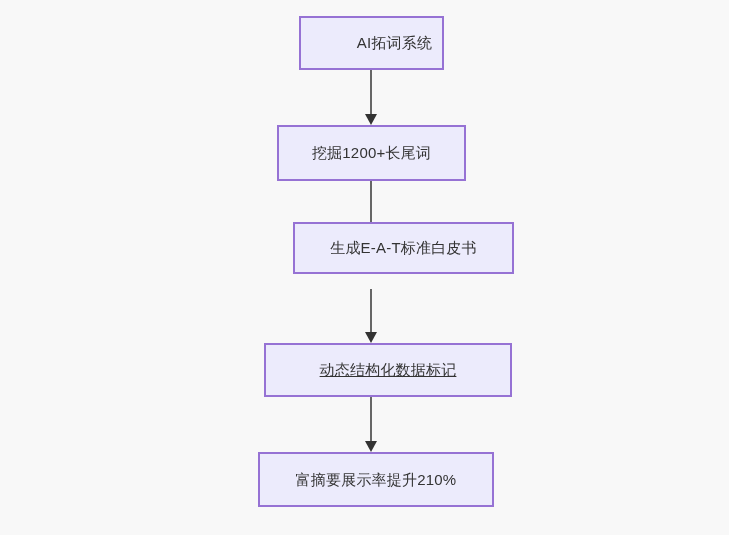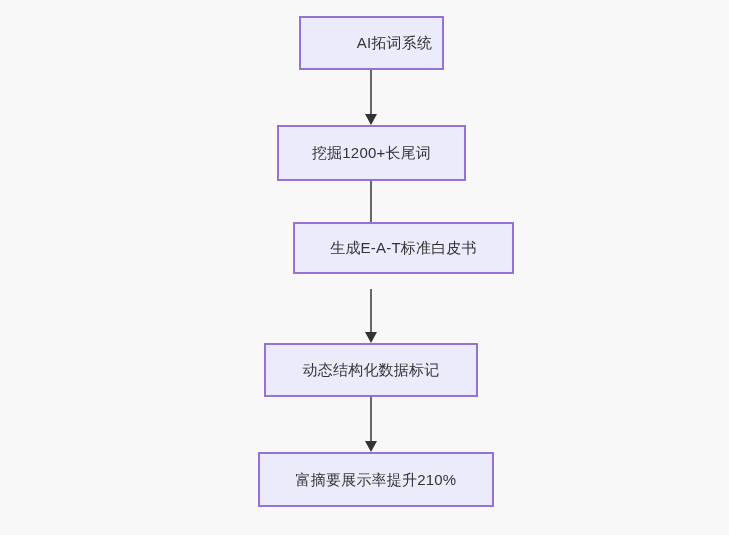--- a/index.html
+++ b/index.html
@@ -81,21 +81,21 @@
   </div>
 
   <div class="node" style="left:277px; top:125px; width:189px; height:56px;">
     <span class="node-label">挖掘1200+长尾词</span>
   </div>
 
   <div class="node" style="left:261px; top:222px; width:221px; height:52px;margin-left:32px;">
     <span class="node-label">生成E-A-T标准白皮书</span>
   </div>
 
-  <div class="node" style="left:264px; top:343px; width:214px; height:54px;">
+  <div class="node" style="left:264px; top:343px; width:248px; height:54px;text-decoration:underline;">
     <span class="node-label">动态结构化数据标记</span>
   </div>
 
   <div class="node" style="left:258px; top:452px; width:236px; height:55px;">
     <span class="node-label">富摘要展示率提升210%</span>
   </div>
 
 </div>
 
 </body></html>

